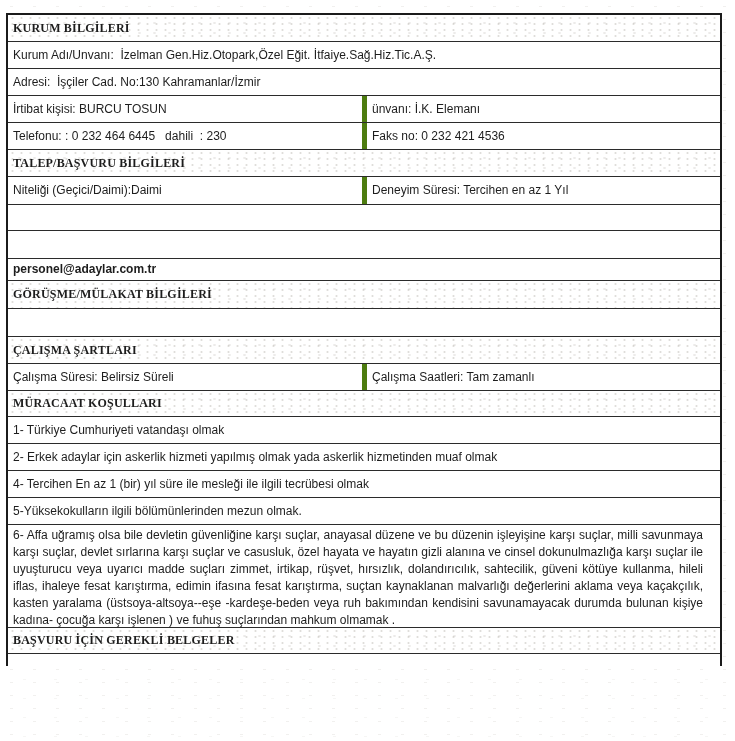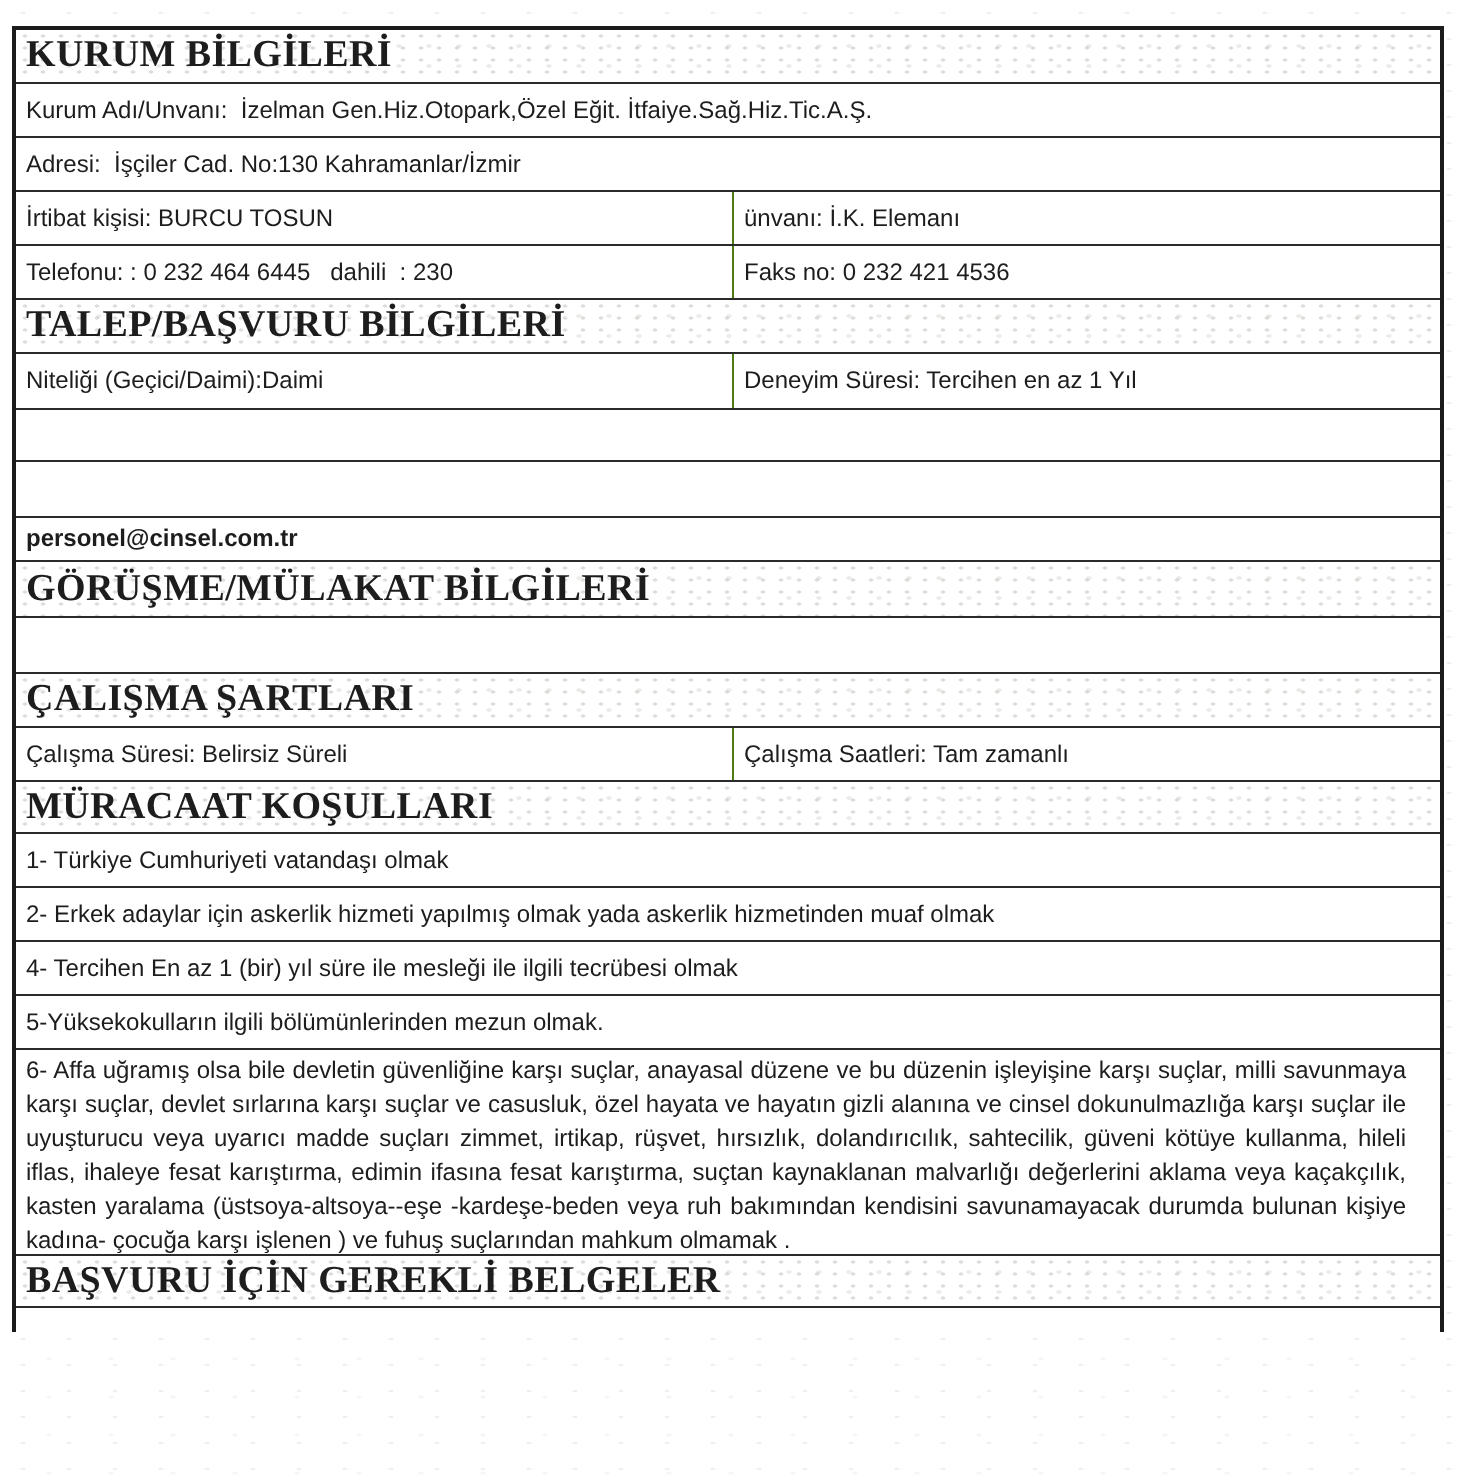--- a/index.html
+++ b/index.html
@@ -23,25 +23,25 @@
     border:2px solid #1b1b1b;border-bottom:none;
     background:#fff;box-sizing:border-box;
   }
   .row{
     box-sizing:border-box;border-bottom:1px solid #2b2b2b;
     padding:0 0 0 5px;font-size:12px;overflow:hidden;
     white-space:pre-wrap;
   }
   .row.cols{display:flex;padding:0;align-items:stretch;}
   .cell{box-sizing:border-box;padding:0 0 0 5px;overflow:hidden;white-space:pre-wrap;}
-  .cell.c1{flex:0 0 359px;border-right:1px solid #4d7c0f;}
+  .cell.c1{flex:0 0 359px;border-right:5px solid #4d7c0f;}
   .cell.c2{flex:1;}
   .hdr{
     font-family:"Liberation Serif", serif;font-weight:bold;
-    font-size:19px;letter-spacing:.2px;
+    font-size:12px;letter-spacing:.2px;
     background-image:
       radial-gradient(rgba(150,144,134,.30) 1px, transparent 1.4px),
       radial-gradient(rgba(150,144,134,.18) 1px, transparent 1.7px);
     background-size:9px 6px, 15px 10px;
     background-position:0 0, 4px 3px;
   }
   .para{
     line-height:17px;padding:2px 17px 0 5px;text-align:justify;
     white-space:normal;
   }
@@ -76,21 +76,21 @@
   </div>
 
   <div class="row" style="height:26px;line-height:25px;">
     
   </div>
 
   <div class="row" style="height:28px;line-height:27px;">
     
   </div>
 
-  <div class="row" style="height:22px;line-height:21px;font-weight:bold;">personel@cinsel.com.tr</div>
+  <div class="row" style="height:22px;line-height:21px;font-weight:bold;">personel@adaylar.com.tr</div>
 
   <div class="row hdr" style="height:28px;line-height:27px;">GÖRÜŞME/MÜLAKAT BİLGİLERİ</div>
 
   <div class="row" style="height:28px;line-height:27px;">
     
   </div>
 
   <div class="row hdr" style="height:27px;line-height:26px;">ÇALIŞMA ŞARTLARI</div>
 
 

